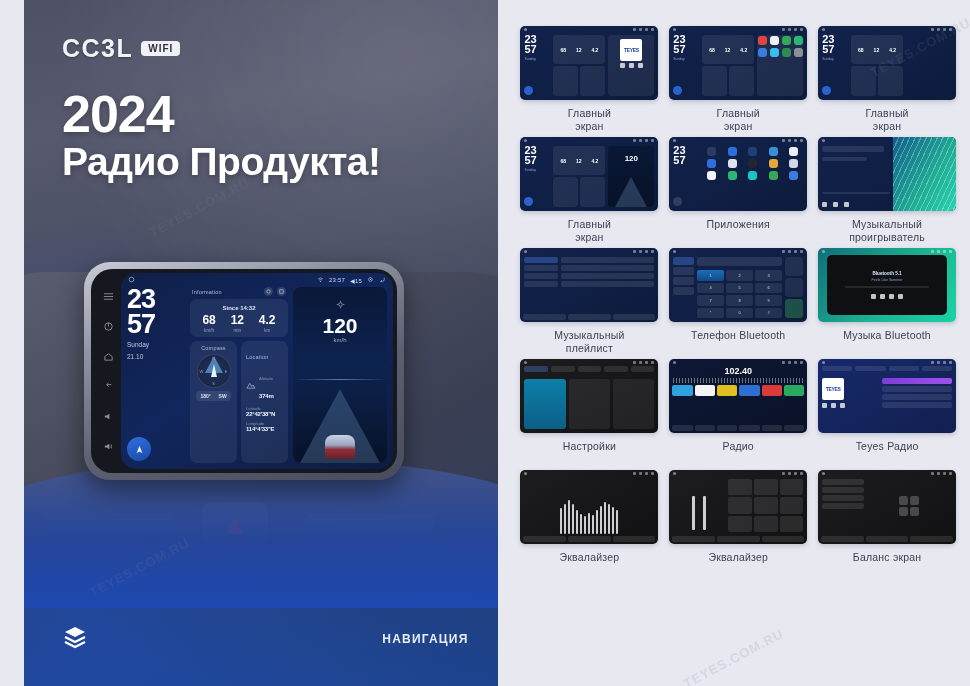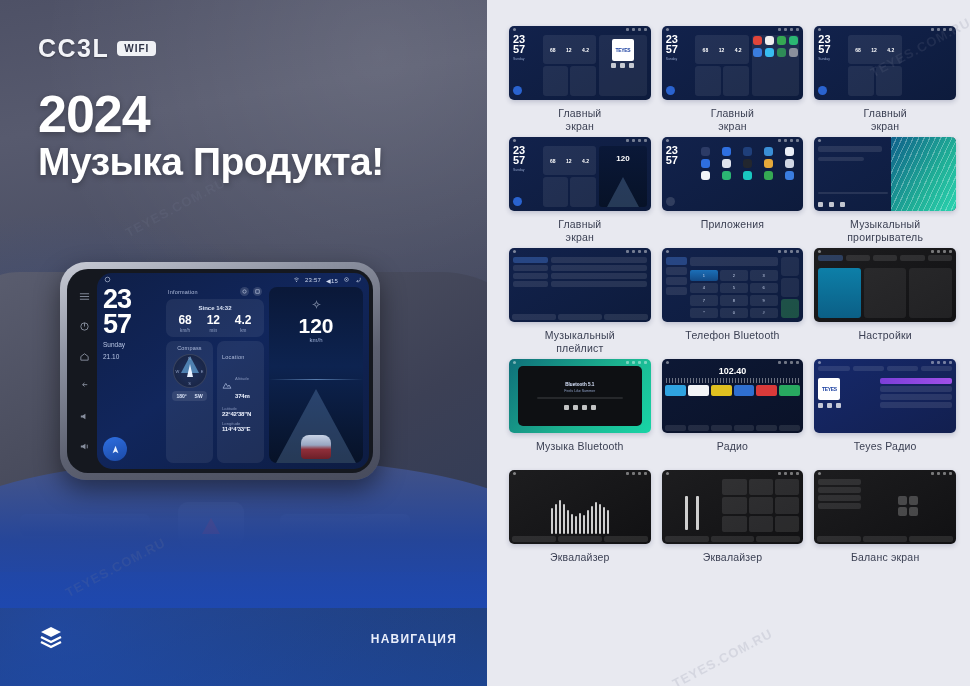--- a/index.html
+++ b/index.html
@@ -8,20 +8,21 @@
     font-family:"Liberation Sans", sans-serif;
     background:#e8e9f0;
     position:relative;
   }
   .page { position:relative; width:970px; height:686px; display:flex; }
 
   
   .hero {
     position:relative; width:487px; height:686px; overflow:hidden;
     background:linear-gradient(170deg,#4e5166 0%, #575a6e 18%, #4a4e63 38%, #3a4059 58%, #2b3c68 74%, #21407e 88%, #1d4490 100%);
+    margin-left:24px;
   }
   .hero-sheen {
     position:absolute; inset:0;
     background:
       radial-gradient(circle at 78% 8%, rgba(255,255,255,0.10), transparent 46%),
       radial-gradient(circle at 12% 92%, rgba(30,80,190,0.55), transparent 55%);
     pointer-events:none;
   }
   .logo-row { position:absolute; left:38px; top:34px; display:flex; align-items:center; gap:8px; }
   .logo-text {
@@ -293,21 +294,21 @@
   <div class="hero">
     <div class="hero-sheen"></div>
 
     <div class="logo-row">
       <span class="logo-text">CC3L</span>
       <span class="wifi-badge">WIFI</span>
     </div>
 
     <div class="headline">
       <div class="h-year">2024</div>
-      <div class="h-line">Музыка Продукта!</div>
+      <div class="h-line">Радио Продукта!</div>
     </div>
 
     <div class="dash">
       <div class="dash-body"></div>
       <div class="dash-vent vent-l"></div>
       <div class="dash-vent vent-r"></div>
       <div class="hazard">
         <div class="hazard-tri"></div>
       </div>
       <div class="dash-hood"></div>
@@ -854,20 +855,49 @@
             </div>
           </div>
         </div>
         <div class="caption">
           <div>Телефон Bluetooth</div>
             <div></div>
         </div>
       </div>
 
       <div class="cell">
+        <div class="thumb" style="background:linear-gradient(130deg,#0f6f7a,#1cb28f 55%,#18d4a6)">
+          <div class="t-sb">
+              <span class="t-dot"></span>
+              <span class="t-icons">
+                <i></i>
+                <i></i>
+                <i></i>
+                <i></i>
+              </span>
+            </div>
+          <div class="btcard">
+            <div class="bt-title">Bluetooth 5.1</div>
+            <div class="bt-sub">Feels Like Summer</div>
+            <div class="listrow" style="width:70%;height:2px;margin-top:2px"></div>
+            <div class="mini-ctrls" style="margin-top:2px">
+                <i></i>
+                <i></i>
+                <i></i>
+                <i></i>
+              </div>
+          </div>
+        </div>
+        <div class="caption">
+          <div>Музыка Bluetooth</div>
+            <div></div>
+        </div>
+      </div>
+
+      <div class="cell">
         <div class="thumb dark">
           <div class="t-sb">
               <span class="t-dot"></span>
               <span class="t-icons">
                 <i></i>
                 <i></i>
                 <i></i>
                 <i></i>
               </span>
             </div>
@@ -881,49 +911,20 @@
           <div class="t-body">
               <div class="settings-tiles">
                 <div class="stile on"></div>
                 <div class="stile"></div>
                 <div class="stile"></div>
               </div>
             </div>
         </div>
         <div class="caption">
           <div>Настройки</div>
-            <div></div>
-        </div>
-      </div>
-
-      <div class="cell">
-        <div class="thumb" style="background:linear-gradient(130deg,#0f6f7a,#1cb28f 55%,#18d4a6)">
-          <div class="t-sb">
-              <span class="t-dot"></span>
-              <span class="t-icons">
-                <i></i>
-                <i></i>
-                <i></i>
-                <i></i>
-              </span>
-            </div>
-          <div class="btcard">
-            <div class="bt-title">Bluetooth 5.1</div>
-            <div class="bt-sub">Feels Like Summer</div>
-            <div class="listrow" style="width:70%;height:2px;margin-top:2px"></div>
-            <div class="mini-ctrls" style="margin-top:2px">
-                <i></i>
-                <i></i>
-                <i></i>
-                <i></i>
-              </div>
-          </div>
-        </div>
-        <div class="caption">
-          <div>Музыка Bluetooth</div>
             <div></div>
         </div>
       </div>
 
       <div class="cell">
         <div class="thumb" style="background:linear-gradient(150deg,#0d1835,#0a1228)">
           <div class="t-sb">
               <span class="t-dot"></span>
               <span class="t-icons">
                 <i></i>

